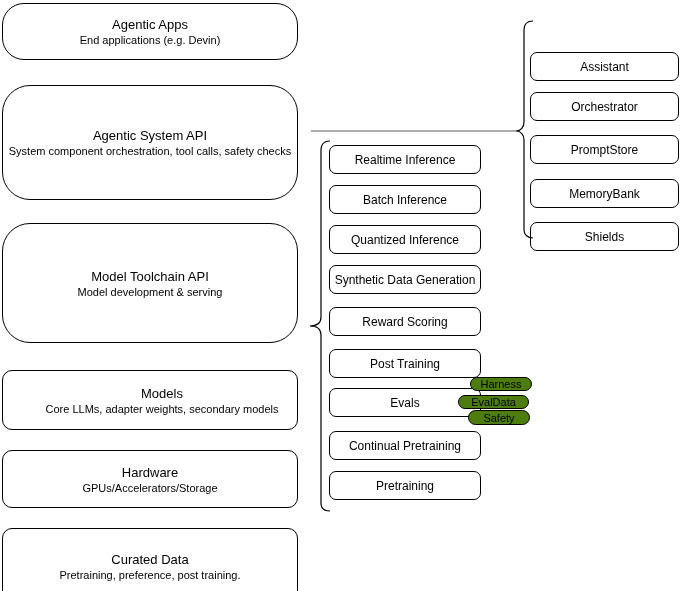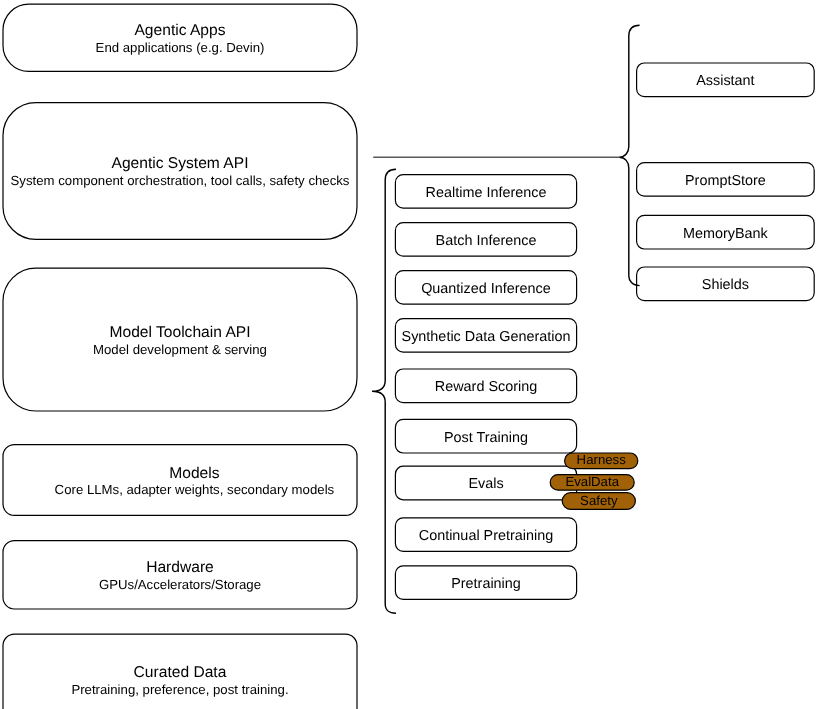--- a/index.html
+++ b/index.html
@@ -65,21 +65,21 @@
     justify-content: center;
     font-size: 12px;
     white-space: nowrap;
     margin-top: 17px;
   }
   
   .pill {
     position: absolute;
     border: 1px solid #000000;
     border-radius: 8px;
-    background: #a16207;
+    background: #4d7c0f;
     box-sizing: border-box;
     display: flex;
     align-items: center;
     justify-content: center;
     font-size: 11px;
     white-space: nowrap;
     z-index: 3;
   }
 </style>
 </head>
@@ -151,20 +151,23 @@
   <div class="pill" style="left:458px; top:395px; width:71px; height:14px;">
     <span>EvalData</span>
   </div>
   <div class="pill" style="left:468px; top:410px; width:62px; height:15px;">
     <span>Safety</span>
   </div>
 
   <div class="rbox" style="top:35px;">
     <span>Assistant</span>
   </div>
+  <div class="rbox" style="top:75px;">
+    <span>Orchestrator</span>
+  </div>
   <div class="rbox" style="top:118px;text-align:right;">
     <span>PromptStore</span>
   </div>
   <div class="rbox" style="top:162px;">
     <span>MemoryBank</span>
   </div>
   <div class="rbox" style="top:205px;">
     <span>Shields</span>
   </div>
 

